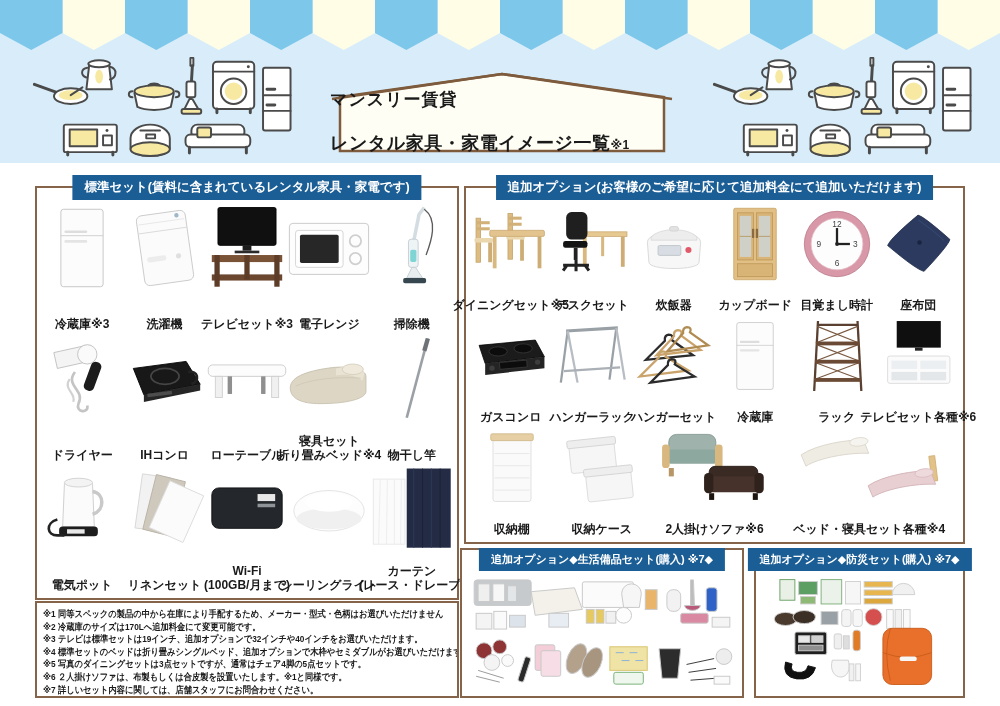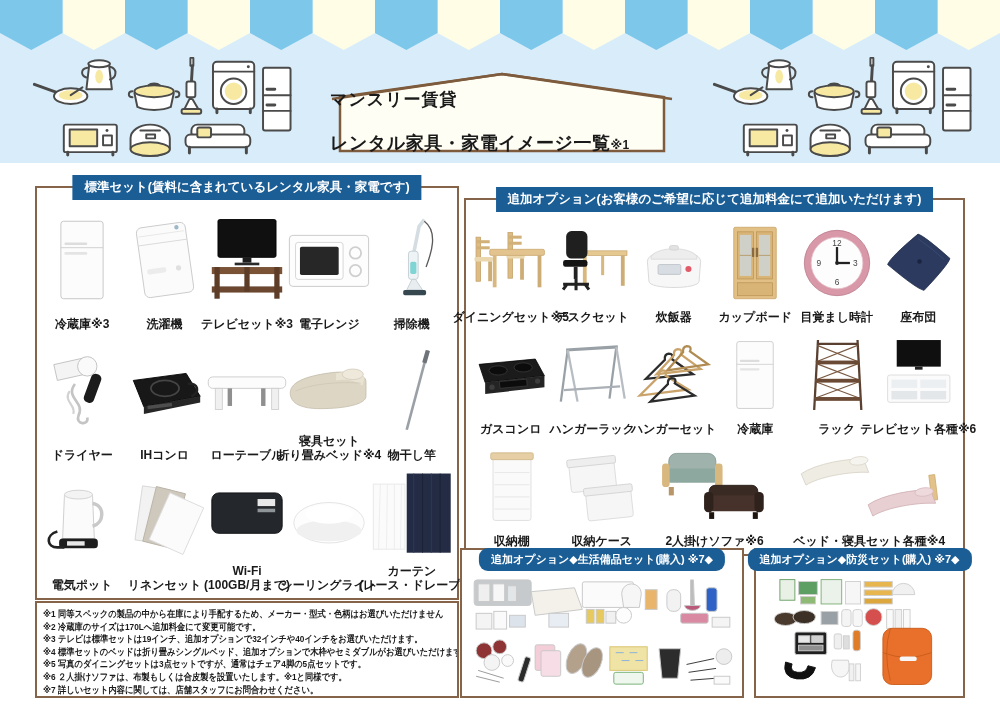--- a/index.html
+++ b/index.html
@@ -18,43 +18,43 @@
   .plaque { position:absolute; left:330px; top:70px; width:344px; height:84px; }
   .plaque svg.bg { position:absolute; inset:0; width:100%; height:100%; }
   .plaque .txt { position:absolute; inset:0; padding-top:18px; }
   .plaque .l1 { font-size:17px; font-weight:bold; letter-spacing:1px; }
   .plaque .l2 { font-size:18px; font-weight:bold; margin-top:20px; letter-spacing:0.5px; }
   .plaque .note { font-size:12px; font-weight:bold; }
 
   
   .panel { position:absolute; border:2px solid var(--brown,#85644a); background:#fff; box-sizing:border-box; }
   #standard { left:35px;  top:186px; width:424px; height:414px; }
-  #options  { left:464px; top:198px; width:501px; height:358px; }
+  #options  { left:464px; top:186px; width:501px; height:358px; }
   .panel-header { position:absolute; top:-13px; left:50%; transform:translateX(-50%);
                   background:var(--blue,#1b5e96); color:#fff; font-weight:bold; font-size:12.5px;
                   padding:4px 12px; white-space:nowrap; z-index:3; }
   .rows { display:flex; flex-direction:column; height:100%; box-sizing:border-box; padding:14px 4px 4px; }
   .row  { flex:1; display:flex; align-items:stretch; }
   .cell { flex:1; display:flex; flex-direction:column; align-items:center; justify-content:flex-end; min-width:0; }
-  .imgbox { flex:1; display:flex; align-items:center; justify-content:center; }
+  .imgbox { flex:1; display:flex; align-items:flex-start; justify-content:center; }
   .imgbox svg { display:block; }
   .lbl { font-size:12px; font-weight:bold; text-align:center; line-height:1.15; padding-bottom:1px; white-space:nowrap; }
 
   
   #footnotes { position:absolute; left:35px; top:601px; width:424px; height:97px; box-sizing:border-box;
                border:2px solid var(--brown,#85644a); background:#fff; padding:5px 4px 1px 6px; overflow:hidden; }
   .fn { font-size:9.5px; font-weight:bold; line-height:12.6px; white-space:nowrap;
         transform:scaleX(0.87); transform-origin:0 50%; }
 
   
   .pbox { position:absolute; top:548px; height:150px; box-sizing:border-box;
           border:2px solid var(--brown,#85644a); background:#fff; }
   #purchase1 { left:460px; width:284px; }
   #purchase2 { left:754px; width:211px; }
-  .pbox .panel-header { top:-2px;border-radius:9px; }
+  .pbox .panel-header { top:-2px; }
   #purchase1 .panel-header { font-size:11px; }
   #purchase2 .panel-header { font-size:11px; }
   .img-area { position:absolute; left:4px; right:4px; top:24px; bottom:4px;
               display:flex; align-items:center; justify-content:center; }
   .img-area svg { width:100%; height:100%; }
 </style>
 </head>
 <body>
 
 <div class="page" id="page" style="--blue: #1b5e96; --brown: #85644a; --banner-bg: #d8edf9;">

